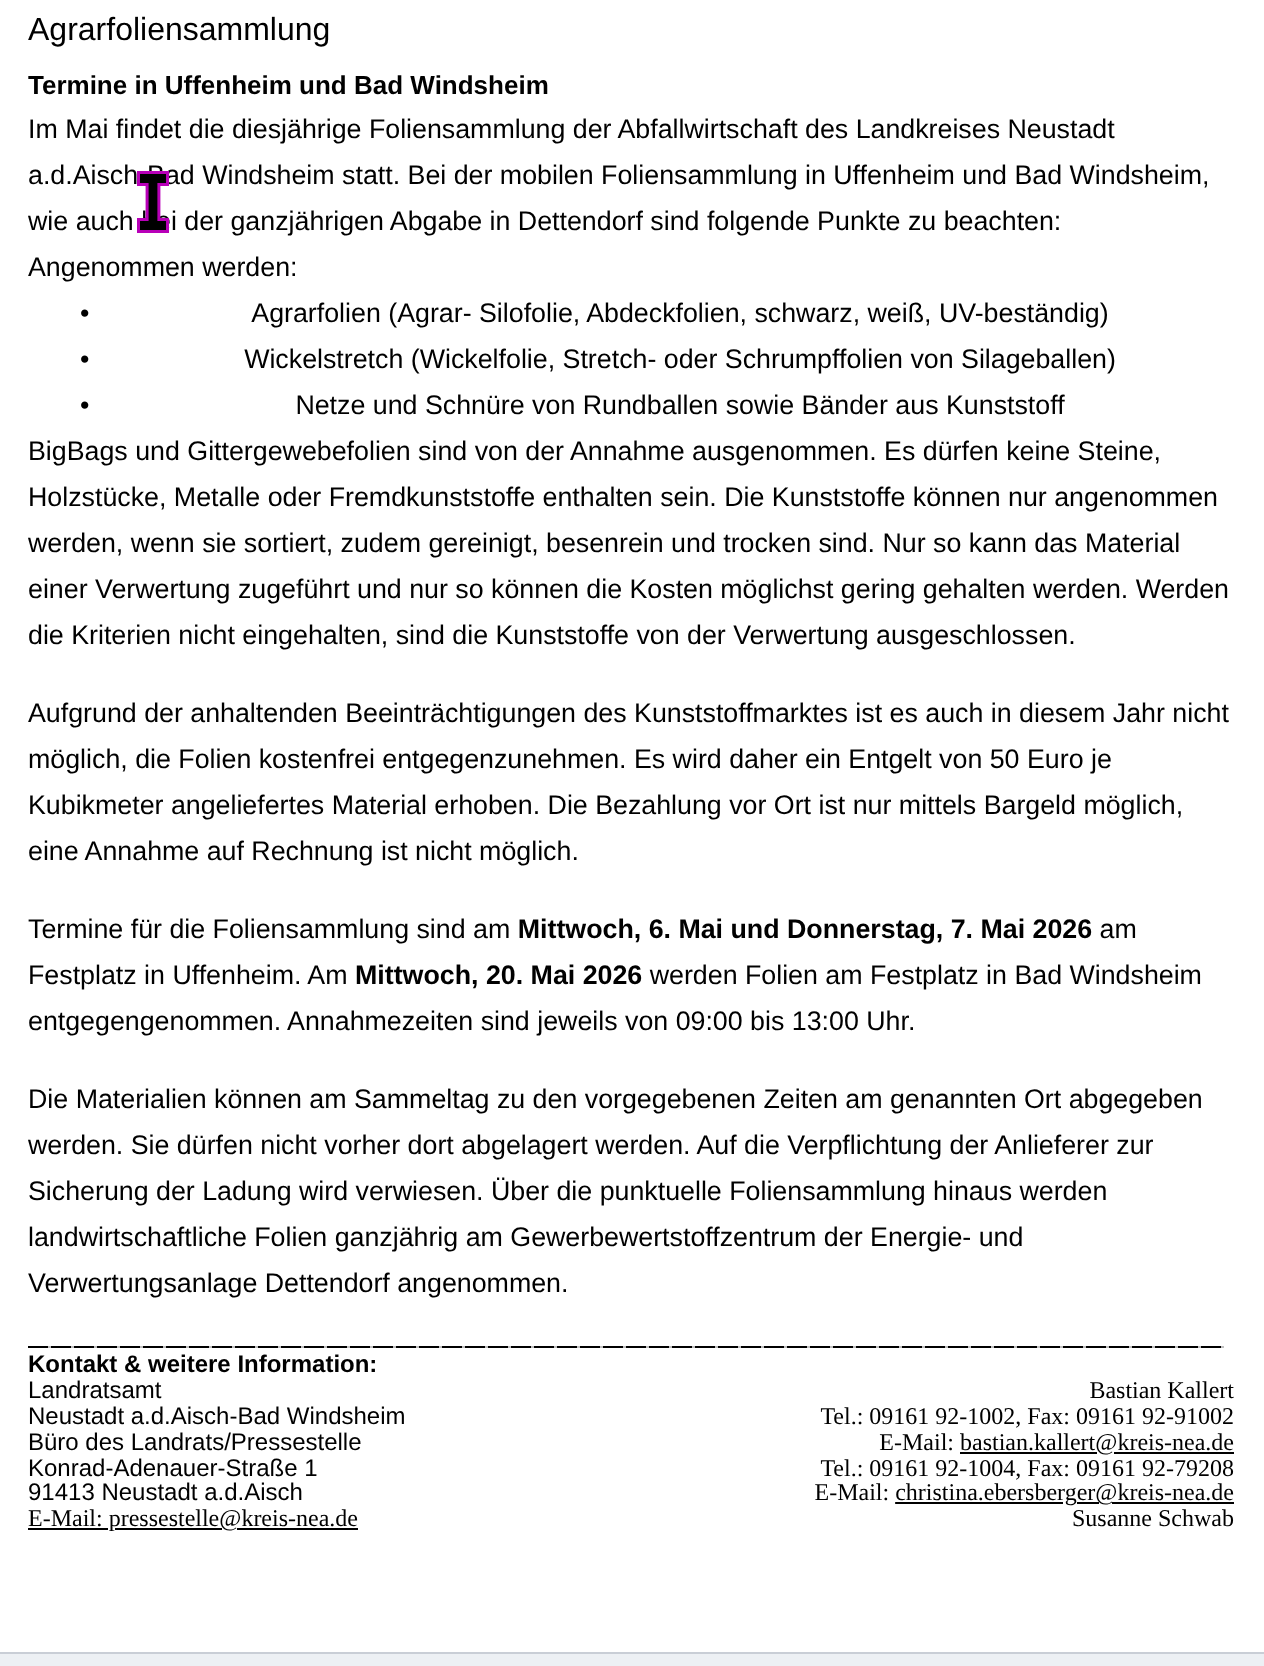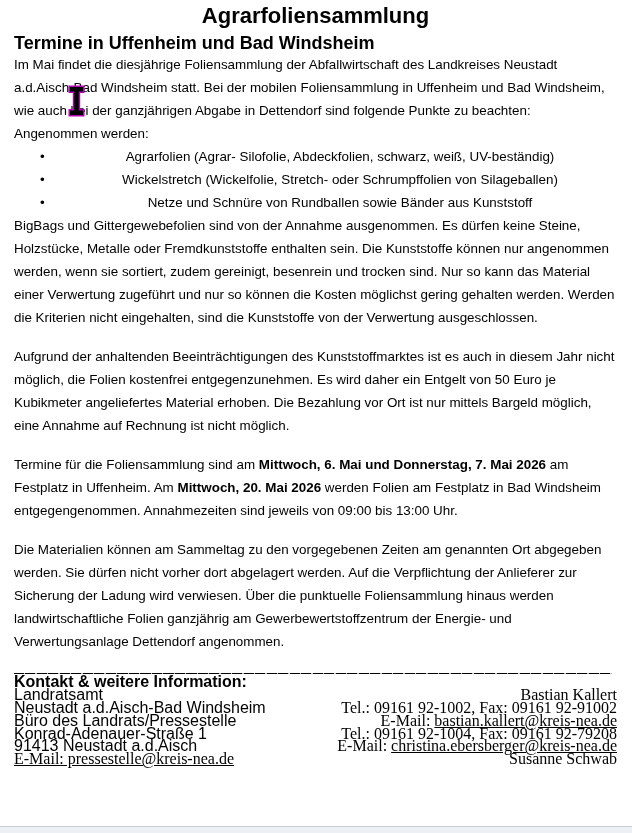--- a/index.html
+++ b/index.html
@@ -2,37 +2,37 @@
 <html><head>
 <meta charset="utf-8">
 <style>
   html, body { margin:0; padding:0; }
   body {
     width:632px; height:833px; overflow:hidden; position:relative;
     background:#ffffff; color:#000;
     font-family:"Liberation Sans", sans-serif;
   }
   .doc { position:absolute; top:0; left:14px; width:603px; }
-  .title { font-size:22px; line-height:25px; font-weight:bold; margin:3px 0 5px 0;text-align:center; }
-  .subtitle { font-size:18px; line-height:20px; font-weight:bold; margin:0; }
+  .title { font-size:16px; line-height:25px; font-weight:normal; margin:3px 0 5px 0; }
+  .subtitle { font-size:13px; line-height:20px; font-weight:bold; margin:0; }
   .body-text { font-size:13.4px; line-height:23px; }
   p { margin:0; }
   .gap { margin-top:16px; }
   ul.accepted { margin:0; padding:0; list-style:none; }
   ul.accepted li { position:relative; padding-left:49px;text-align:center; }
   ul.accepted li::before { content:"\2022"; position:absolute; left:26px; top:0; }
   .b { font-weight:bold; }
 
   .divider {
     margin-top:20px; width:598px; height:1.4px;
     background:repeating-linear-gradient(to right, #000 0 10px, rgba(0,0,0,0.25) 10px 11.5px);
   }
   .footer {
     display:flex; justify-content:space-between;
-    font-size:16px; line-height:12.8px; margin-top:2px;
+    font-size:12px; line-height:12.8px; margin-top:2px;
   }
   .footer-left .heading { font-weight:bold; }
   .press-email { text-decoration:underline;font-family:Liberation Serif, serif; }
   .footer-right { text-align:right; margin-top:12.8px;font-family:Liberation Serif, serif; }
   .footer-right .email { text-decoration:underline; }
 
   .edge-strip {
     position:absolute; left:0; top:826px; width:632px; height:7px;
     background:#edf0f4; border-top:1px solid #c9ced6; box-sizing:border-box;
   }

